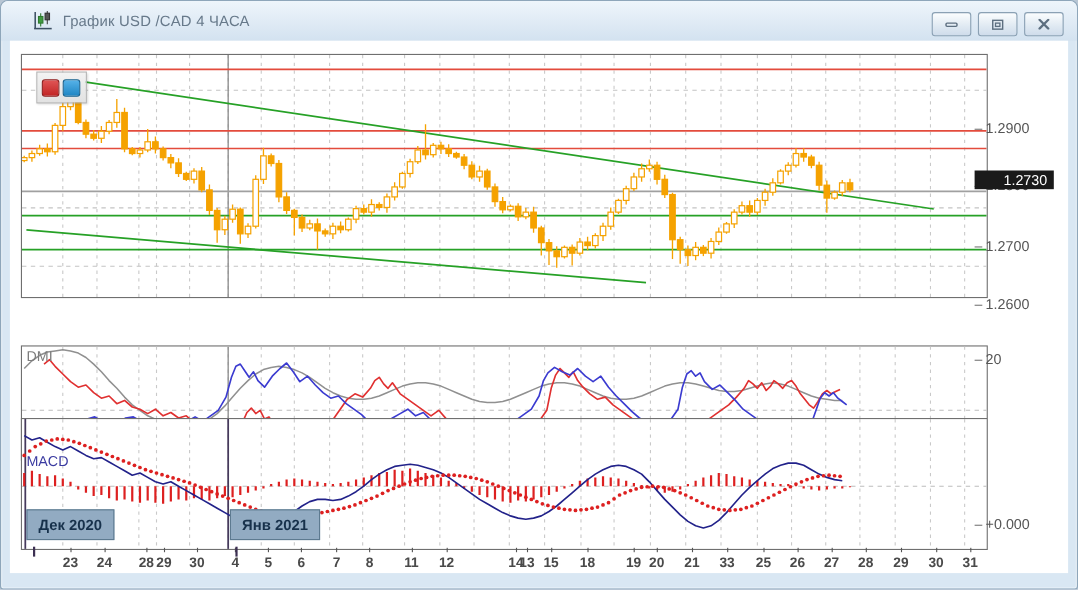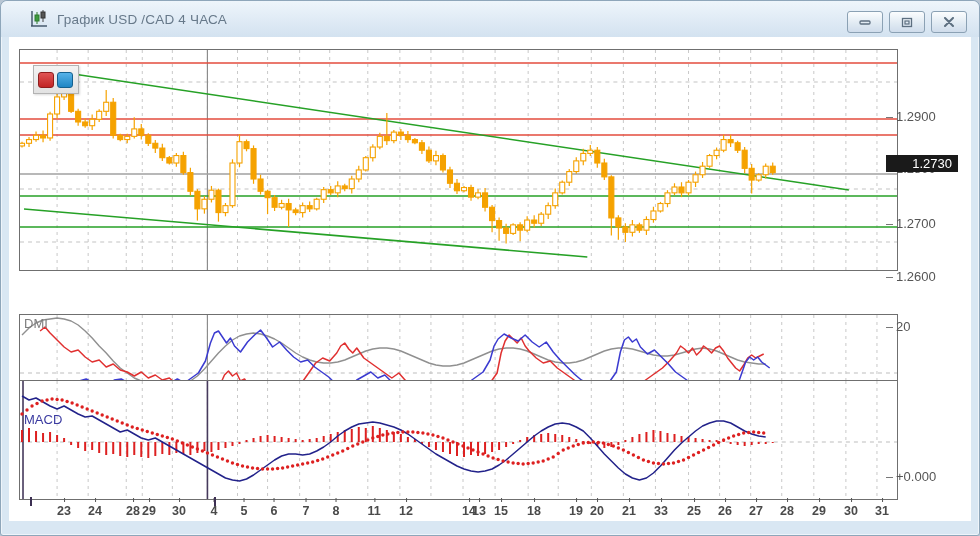--- a/index.html
+++ b/index.html
@@ -371,20 +371,26 @@
             <line x1="18" y1="330" x2="893" y2="330" stroke="#bdbdbd" stroke-width="1" stroke-dasharray="4 4"></line>
             <line x1="205" y1="272" x2="205" y2="375" stroke="#8c8c8c" stroke-width="1.2"></line>
             <polyline points="20,292 27,285 34,280 41,277 48,276 55,275 62,276 69,278 76,282 83,288 90,295 97,303 104,310 111,318 118,325 125,330 132,335 139,338 146,341 153,343 160,344 167,344 174,343 181,341 188,338 195,333 202,326 209,318 216,310 223,303 230,297 237,293 244,291 251,290 258,291 265,293 272,296 279,300 286,305 293,310 300,314 307,317 314,319 321,320 328,320 335,319 342,317 349,314 356,311 363,308 370,306 377,305 384,305 391,306 398,308 405,311 412,314 419,317 426,320 433,322 440,323 447,323 454,322 461,320 468,317 475,314 482,311 489,308 496,306 503,305 510,305 517,306 524,308 531,311 538,314 545,317 552,319 559,320 566,320 573,319 580,317 587,314 594,311 601,308 608,306 615,305 622,305 629,306 636,308 643,310 650,312 657,313 664,313 671,312 678,310 685,308 692,306 699,305 706,306 713,308 720,311 727,314 734,317 741,319 748,320 755,321 762,321" fill="none" stroke="#909090" stroke-width="1.4" stroke-linejoin="round"></polyline>
             <polyline points="38,288 43,284 48,290 55,297 62,304 69,309 76,307 83,314 90,319 97,317 104,324 111,321 118,327 125,329 132,333 139,329 146,335 153,332 160,337 167,335 174,341 181,344 188,349 195,354 202,359 209,365 213,371 216,373 218,341 222,332 226,328 230,333 234,330 238,338 242,336 246,342 250,348 257,345 264,350 271,353 278,348 285,352 292,345 299,340 306,330 313,320 320,315 327,318 334,310 338,303 342,300 346,306 350,310 354,305 361,315 368,320 375,325 382,330 389,335 396,330 403,338 410,342 417,348 424,352 431,348 438,352 445,355 452,350 459,353 466,348 473,350 480,345 487,340 494,330 498,310 502,298 506,292 510,296 514,300 518,295 522,303 526,308 533,315 540,320 547,318 554,325 561,330 568,335 575,340 582,345 589,348 596,352 603,350 610,345 617,350 624,348 631,344 638,340 645,335 652,330 659,325 666,318 673,310 677,303 681,306 685,310 689,305 693,312 697,308 700,303 704,306 708,310 712,305 716,303 720,308 724,315 728,320 732,325 736,328 740,322 744,315 748,312 752,315 756,313 760,311" fill="none" stroke="#e03030" stroke-width="1.5" stroke-linejoin="round"></polyline>
             <polyline points="20,346 28,350 35,344 42,352 49,356 56,350 63,352 70,345 77,338 84,336 91,340 98,338 105,342 112,337 119,336 126,340 133,350 140,345 147,356 154,352 161,344 168,340 175,336 182,340 189,335 196,330 203,318 208,300 212,290 216,288 220,294 224,300 228,295 232,303 238,309 245,299 252,292 258,287 264,295 270,304 277,299 284,307 291,314 298,319 305,317 312,324 319,329 326,334 333,341 340,347 347,343 354,337 361,333 368,329 375,335 382,332 389,339 396,344 403,349 410,347 417,351 424,354 431,349 438,344 445,349 452,354 459,347 466,339 473,334 480,329 487,317 491,303 495,296 501,291 508,295 515,298 522,292 529,299 536,304 543,299 550,309 557,317 564,324 571,331 578,337 585,341 592,339 599,344 606,339 613,329 617,309 621,297 625,294 629,299 633,296 637,304 644,311 651,307 658,314 665,321 672,329 679,334 686,339 693,344 700,349 707,347 714,351 721,344 728,349 735,339 742,319 746,314 750,317 754,314 758,319 762,322 766,325" fill="none" stroke="#3b3bd0" stroke-width="1.5" stroke-linejoin="round"></polyline>
           </svg>
       </div>
 
       <div class="panel" id="panel-macd">
         <div class="panel-label" style="left:4px;top:1px;color:#3a3aa0;margin-top:30px;">MACD</div>
+        <div class="month-badge" style="left:4px;top:82px;">
+            <span>Дек 2020</span>
+          </div>
+        <div class="month-badge" style="left:189px;top:82px;">
+            <span>Янв 2021</span>
+          </div>
         <svg id="svg-macd" viewBox="18 379 875 118" preserveAspectRatio="none">
             <line x1="55" y1="379" x2="55" y2="497" stroke="#c9c9c9" stroke-width="1" stroke-dasharray="3 4"></line>
             <line x1="86" y1="379" x2="86" y2="497" stroke="#c9c9c9" stroke-width="1" stroke-dasharray="3 4"></line>
             <line x1="124" y1="379" x2="124" y2="497" stroke="#c9c9c9" stroke-width="1" stroke-dasharray="3 4"></line>
             <line x1="140" y1="379" x2="140" y2="497" stroke="#c9c9c9" stroke-width="1" stroke-dasharray="3 4"></line>
             <line x1="170" y1="379" x2="170" y2="497" stroke="#c9c9c9" stroke-width="1" stroke-dasharray="3 4"></line>
             <line x1="205" y1="379" x2="205" y2="497" stroke="#c9c9c9" stroke-width="1" stroke-dasharray="3 4"></line>
             <line x1="235" y1="379" x2="235" y2="497" stroke="#c9c9c9" stroke-width="1" stroke-dasharray="3 4"></line>
             <line x1="265" y1="379" x2="265" y2="497" stroke="#c9c9c9" stroke-width="1" stroke-dasharray="3 4"></line>
             <line x1="297" y1="379" x2="297" y2="497" stroke="#c9c9c9" stroke-width="1" stroke-dasharray="3 4"></line>

